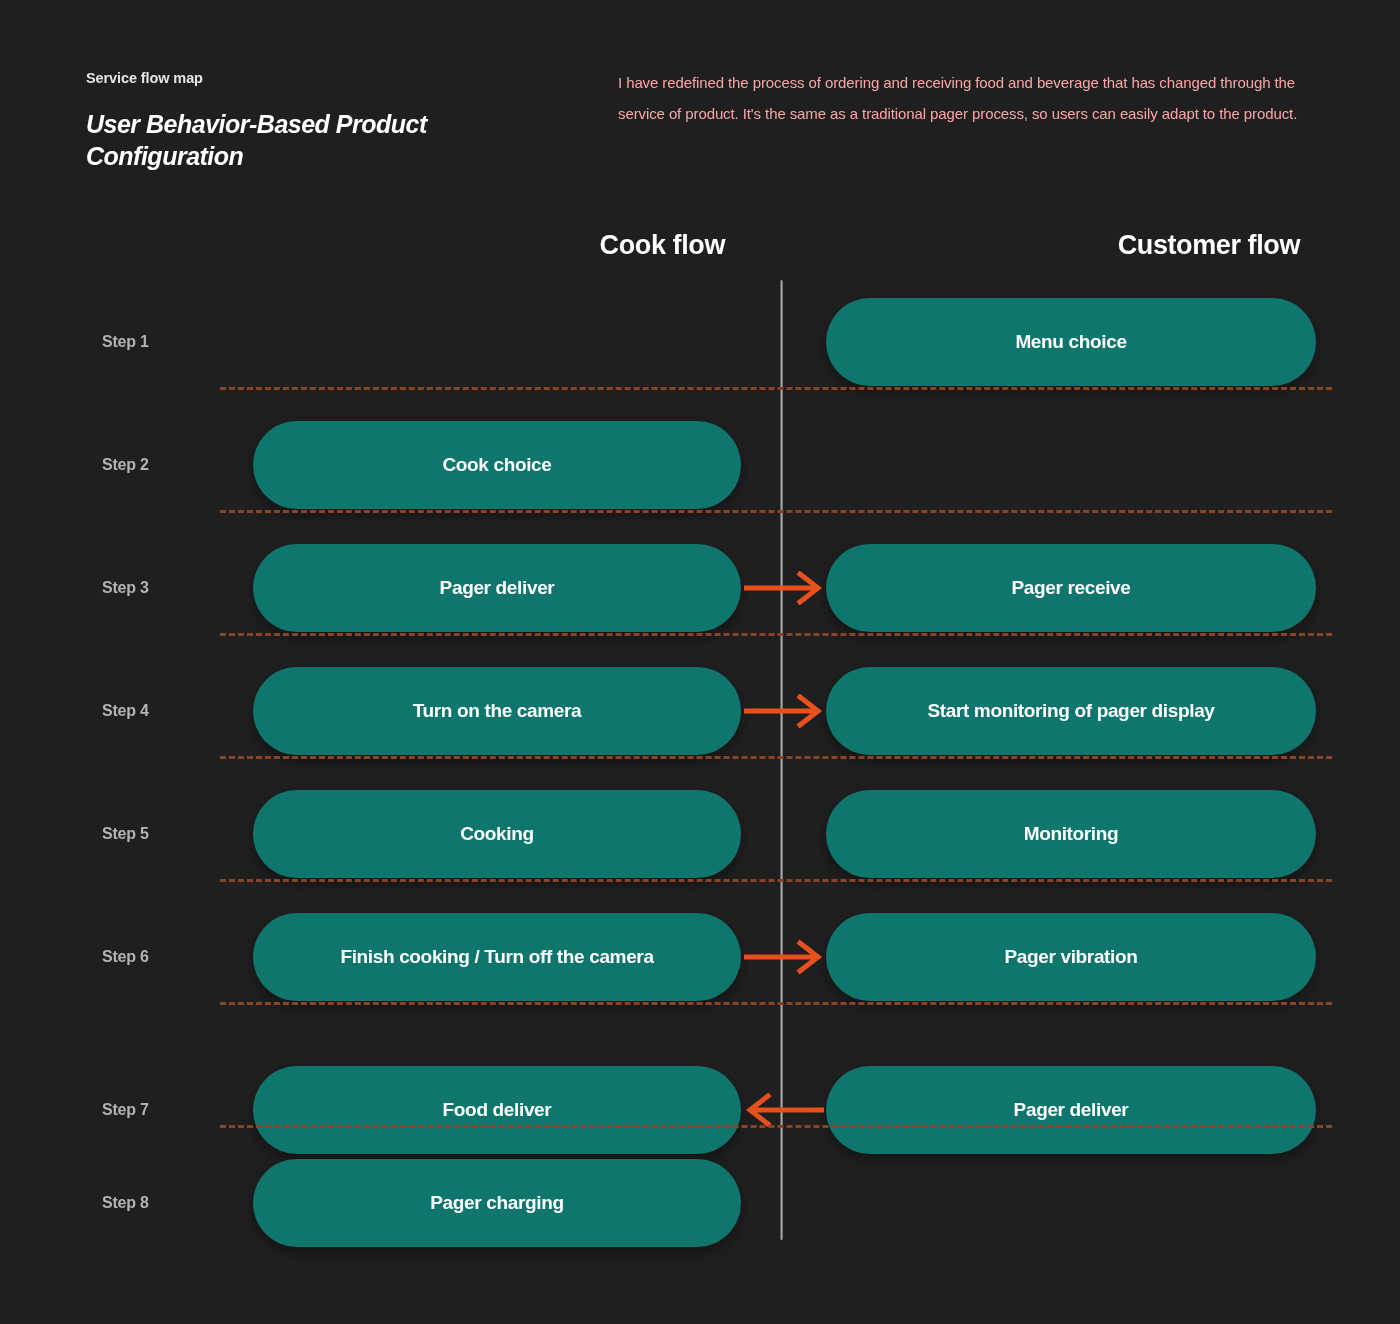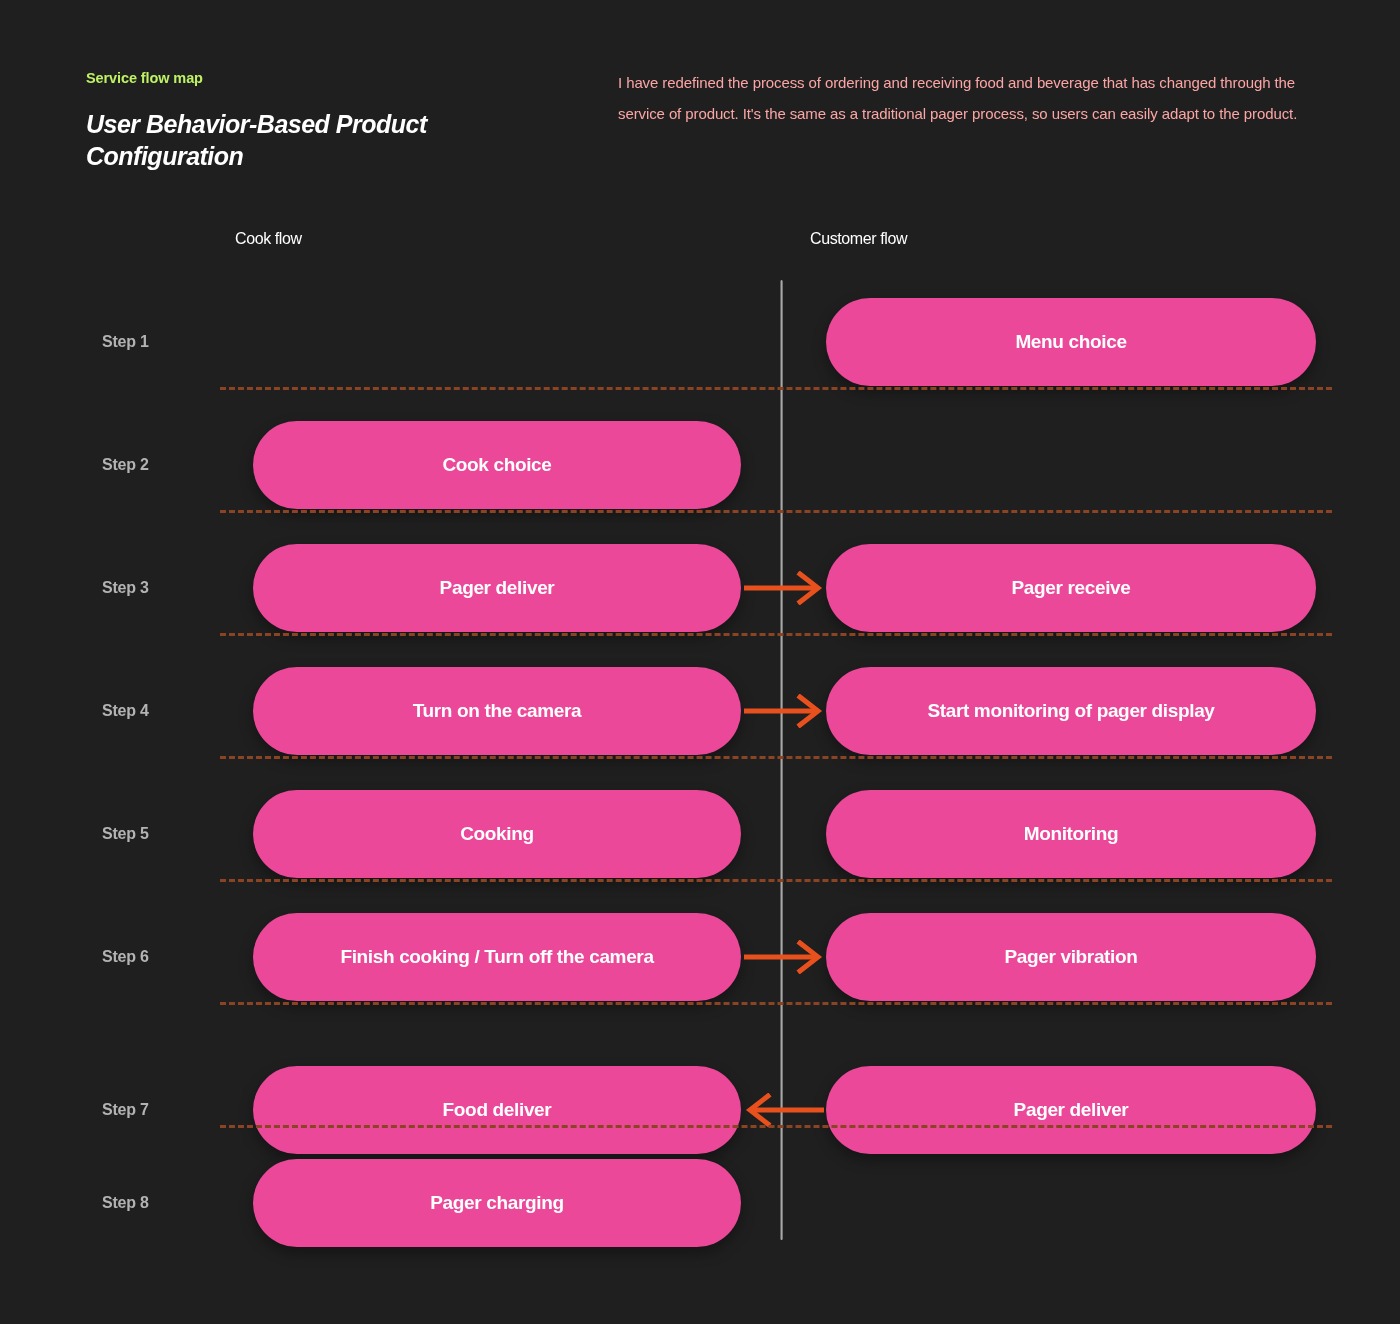--- a/index.html
+++ b/index.html
@@ -20,21 +20,21 @@
     width: 1400px;
     height: 200px;
   }
   .header-left {
     position: absolute;
     left: 86px;
     top: 70px;
     width: 500px;
   }
   .eyebrow {
-    color: #bef264;
+    color: #e5e5e5;
     font-size: 14.5px;
     font-weight: bold;
     letter-spacing: -0.1px;
     line-height: 1.2;
   }
   .main-title {
     color: #ffffff;
     font-size: 25px;
     font-weight: bold;
     letter-spacing: -0.5px;
@@ -59,24 +59,24 @@
   
   .col-headers {
     position: absolute;
     top: 230px; left: 0;
     width: 1400px;
     height: 40px;
   }
   .col-title {
     position: absolute;
     color: #ffffff;
-    font-size: 16px;
-    font-weight: normal;
+    font-size: 27px;
+    font-weight: bold;
     letter-spacing: -0.4px;
-    text-align: left;
+    text-align: right;
   }
   .col-title.cook     { left: 235px; width: 490px; }
   .col-title.customer { left: 810px; width: 490px; }
 
   
   .board {
     position: absolute;
     top: 280px;
     left: 0;
     width: 1400px;
@@ -112,21 +112,21 @@
     font-size: 16px;
     font-weight: bold;
     letter-spacing: -0.2px;
   }
 
   .pill {
     position: absolute;
     top: 50%;
     transform: translateY(-50%);
     height: 88px;
-    background: #ec4899;
+    background: #0f766e;
     border-radius: 46px;
     display: flex;
     align-items: center;
     justify-content: center;
     color: #ffffff;
     font-size: 19px;
     font-weight: bold;
     letter-spacing: -0.35px;
     box-shadow: 0 6px 14px rgba(0,0,0,0.35);
     padding: 12px 18px;

